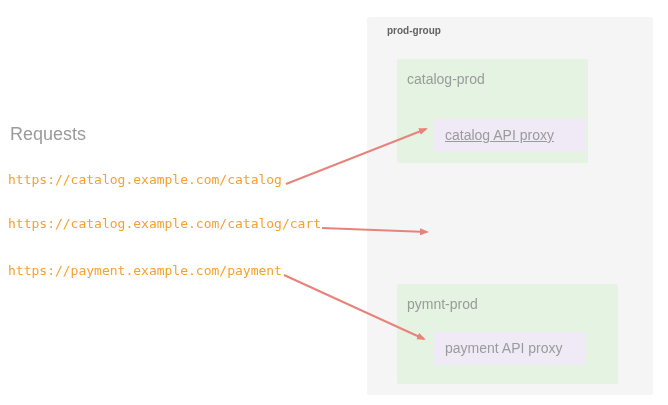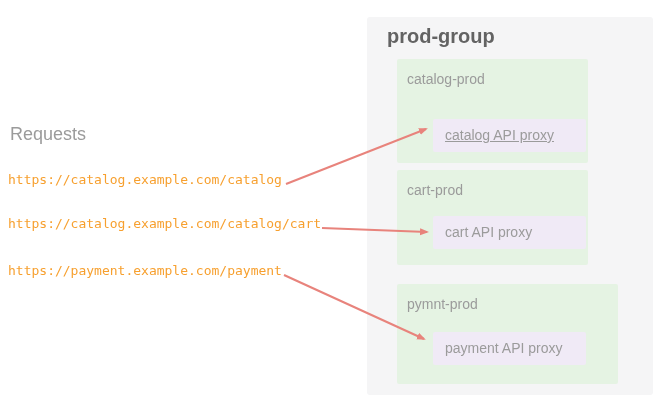--- a/index.html
+++ b/index.html
@@ -44,21 +44,21 @@
     top: 17px;
     width: 286px;
     height: 378px;
     background: var(--group-bg, #f5f5f6);
     border-radius: 3px;
   }
   .group-title {
     position: absolute;
     left: 20px;
     top: 8px;
-    font-size: 20px;
+    font-size: 10px;
     font-weight: bold;
     color: var(--group-title-text, #636363);
   }
   .env-box {
     position: absolute;
     left: 30px;
     width: 191px;
     background: var(--environment-bg, #e5f3e3);
     border-radius: 2px;
   }
@@ -118,24 +118,20 @@
   <div class="url url-3">https://payment.example.com/payment</div>
 
   <div class="group-box">
     <div class="group-title">prod-group</div>
 
     <div class="env-box env-1">
       <div class="env-label">catalog-prod</div>
       <div class="proxy-box">catalog API proxy</div>
     </div>
 
-    <div class="env-box env-2">
-      <div class="env-label">cart-prod</div>
-      <div class="proxy-box">cart API proxy</div>
-    </div>
 
     <div class="env-box env-3">
       <div class="env-label">pymnt-prod</div>
       <div class="proxy-box">payment API proxy</div>
     </div>
   </div>
 
   <svg class="arrows" viewBox="0 0 668 405" xmlns="http://www.w3.org/2000/svg">
     <defs>
       <marker id="arrowhead" markerWidth="9" markerHeight="8" refX="7" refY="3.5" orient="auto" markerUnits="userSpaceOnUse">

